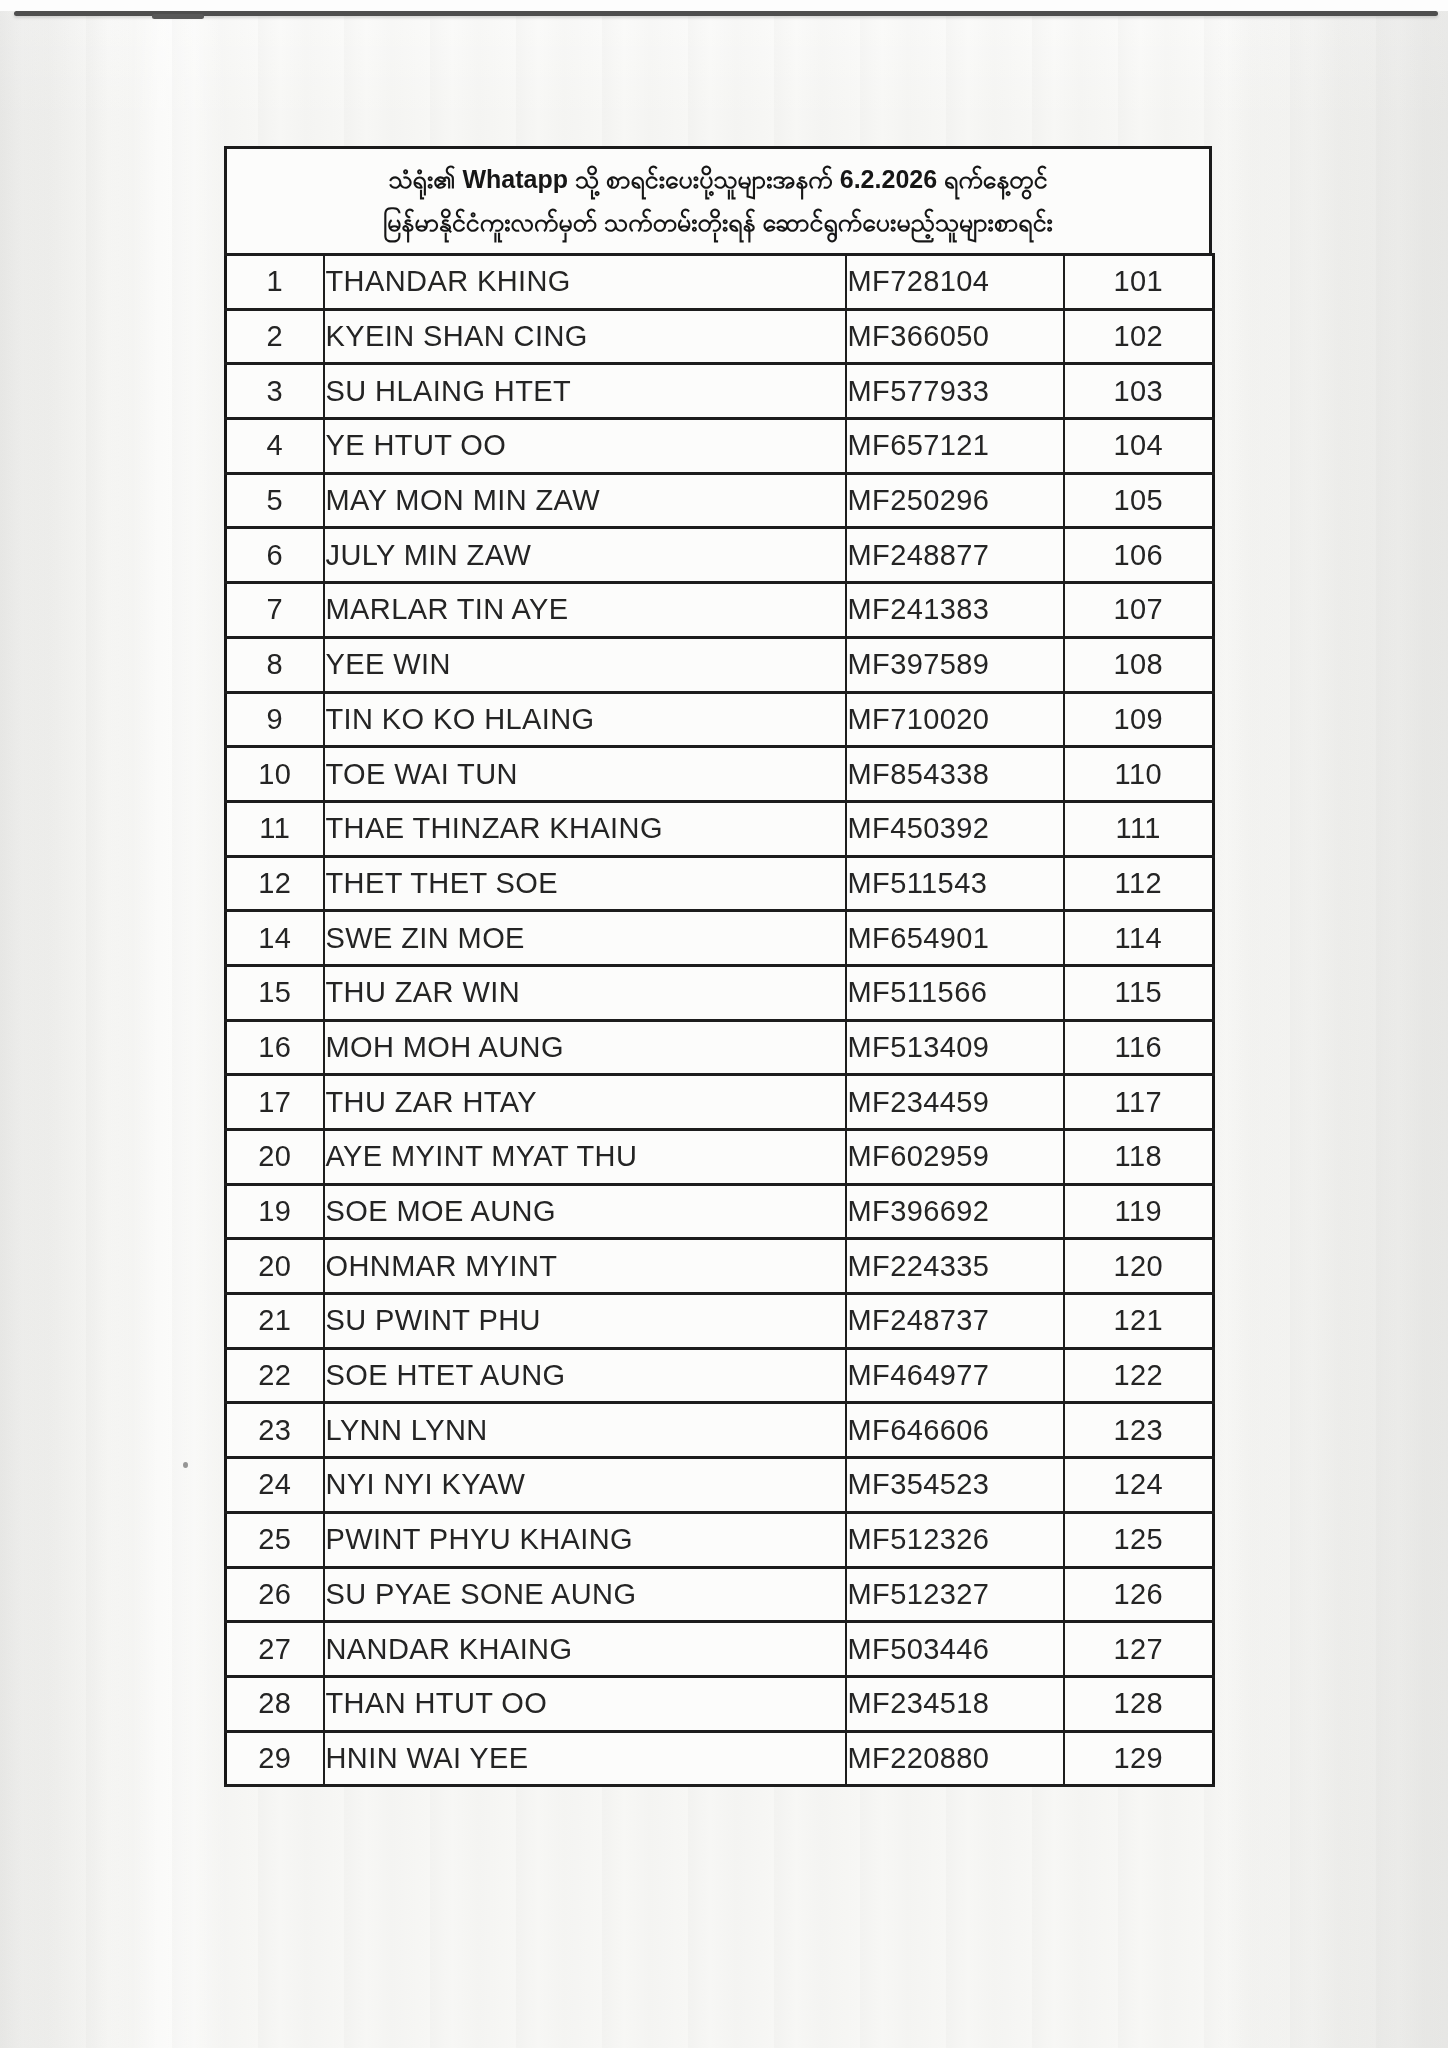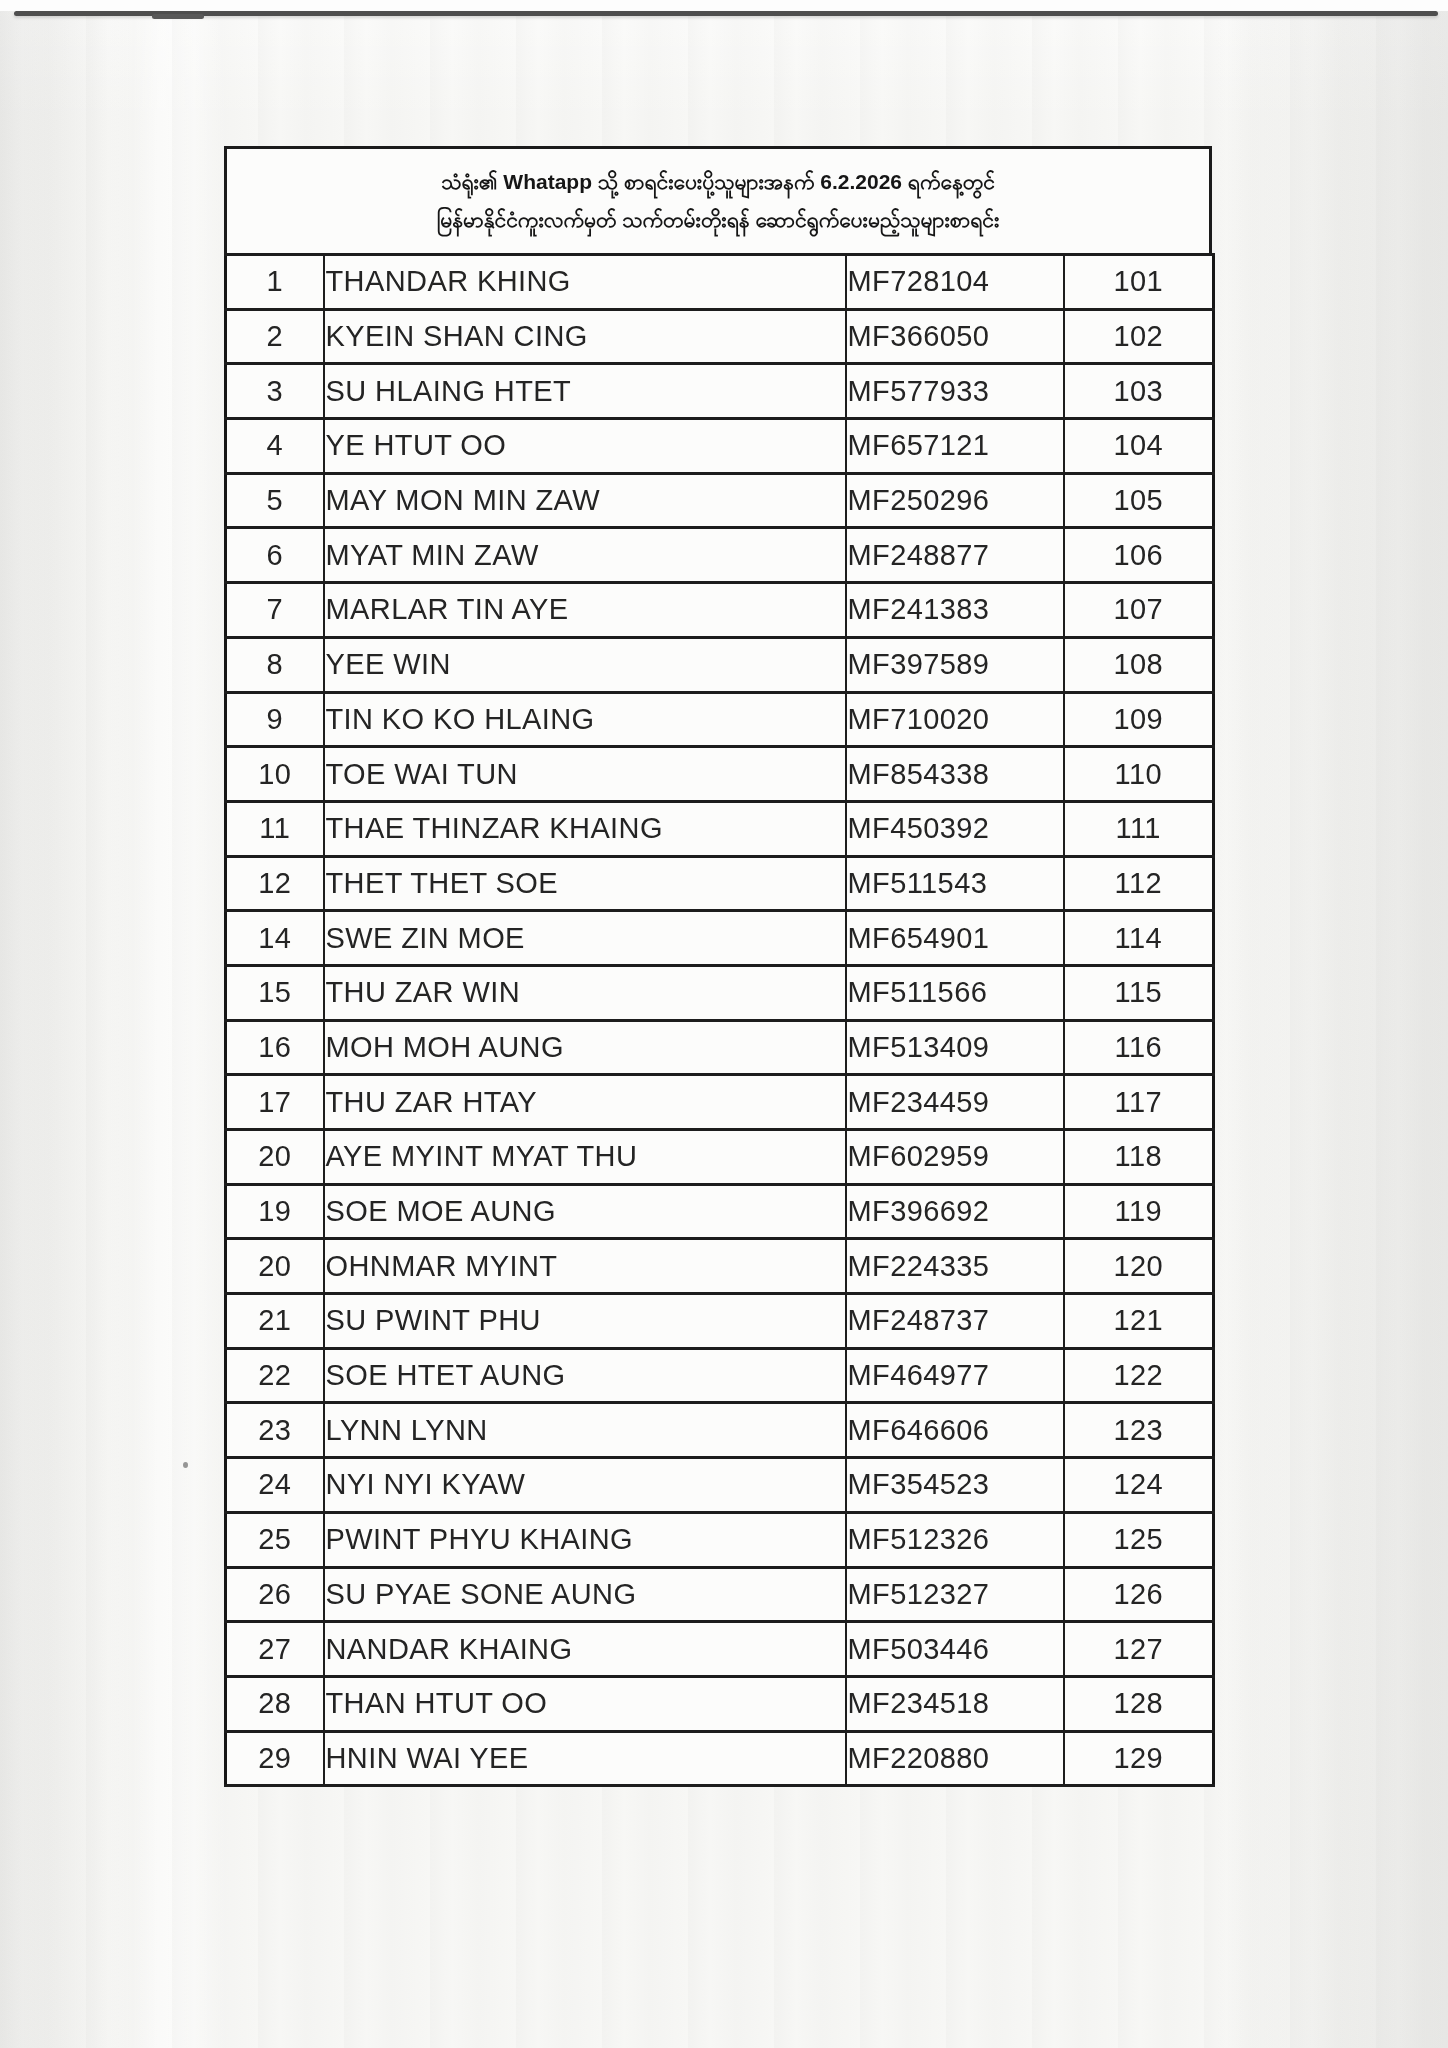--- a/index.html
+++ b/index.html
@@ -81,21 +81,21 @@
     background: #fcfcfb;
     height: 104px;
     display: flex;
     flex-direction: column;
     justify-content: center;
     align-items: center;
     gap: 9px;
     text-align: center;
     color: #161616;
     font-weight: bold;
-    font-size: 21px;
+    font-size: 25px;
     line-height: 1.35;
   }
   table.data-table {
     border-collapse: collapse;
     width: 100%;
     table-layout: fixed;
     background: #fcfcfb;
     border: 3px solid #161616;
   }
   table.data-table tr {
@@ -171,21 +171,21 @@
 
   <tr>
     <td class="c-no">5</td>
     <td class="c-name">MAY MON MIN ZAW</td>
     <td class="c-pp">MF250296</td>
     <td class="c-serial">105</td>
   </tr>
 
   <tr>
     <td class="c-no">6</td>
-    <td class="c-name">MYAT MIN ZAW</td>
+    <td class="c-name">JULY MIN ZAW</td>
     <td class="c-pp">MF248877</td>
     <td class="c-serial">106</td>
   </tr>
 
   <tr>
     <td class="c-no">7</td>
     <td class="c-name">MARLAR TIN AYE</td>
     <td class="c-pp">MF241383</td>
     <td class="c-serial">107</td>
   </tr>

